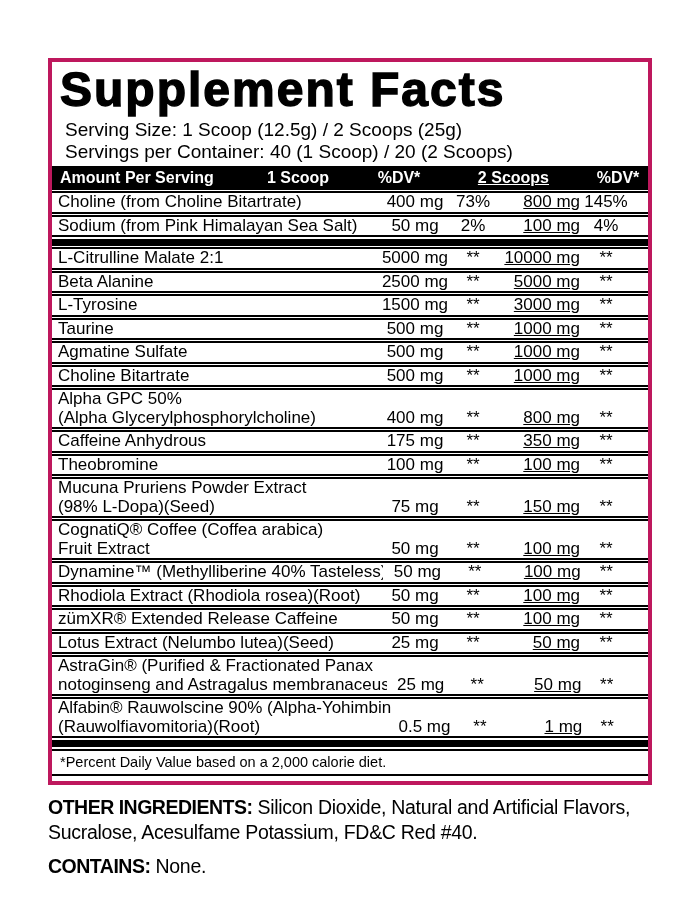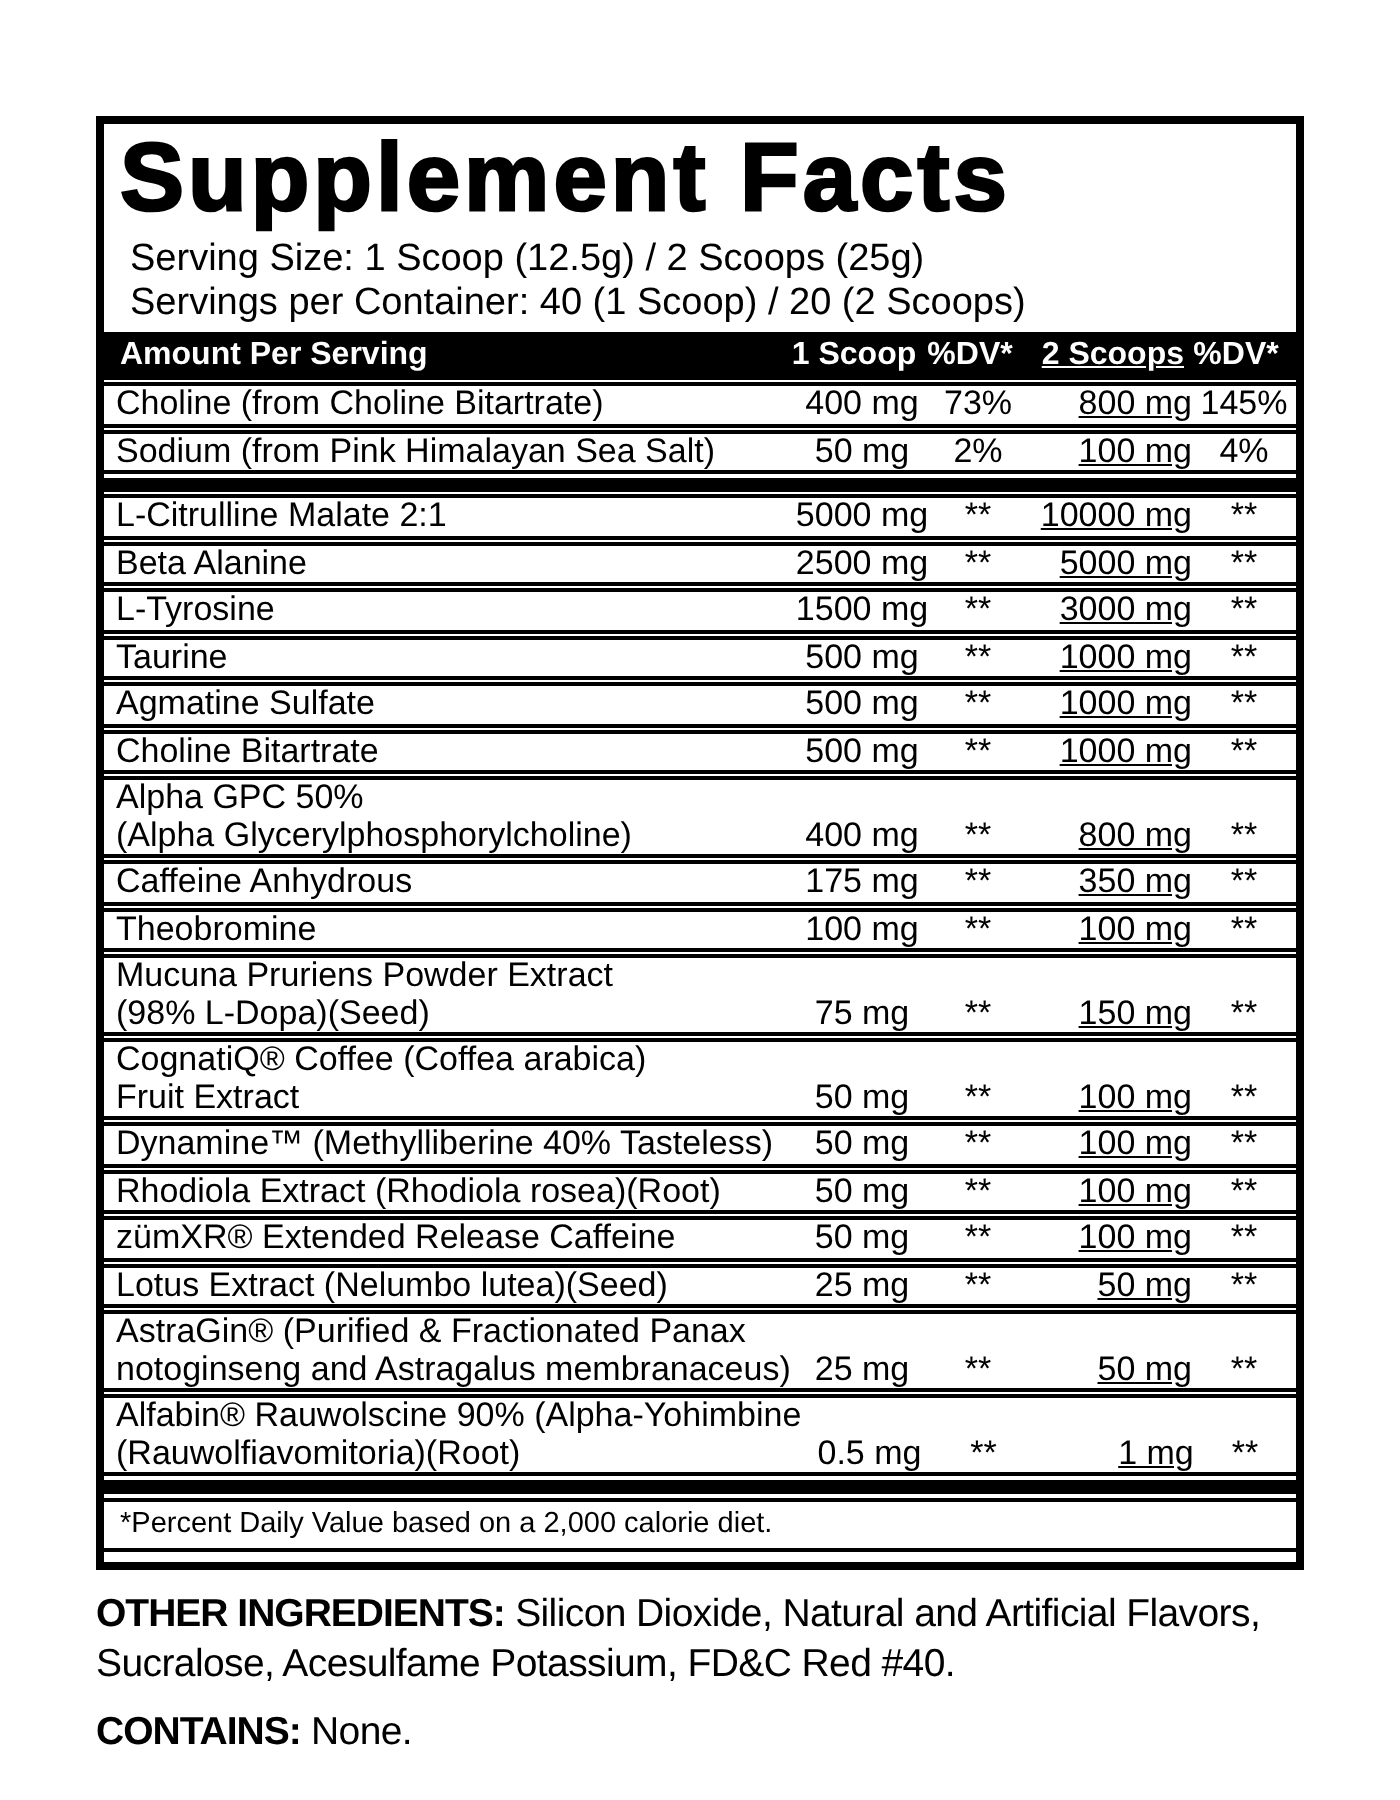--- a/index.html
+++ b/index.html
@@ -9,21 +9,21 @@
     color: #000000;
     font-family: "Liberation Sans", sans-serif;
     -webkit-font-smoothing: antialiased;
   }
   .page { position: relative; width: 700px; height: 900px; overflow: hidden; }
 
   .panel {
     box-sizing: border-box;
     margin: 58px 48px 0 48px;
     width: 604px;
-    border: 4px solid #000000;
+    border: 4px solid #be185d;
     background: #fff;
     padding: 3px 0 5px 0;
   }
 
   .title {
     margin: 0 6px 4px 8px;
     font-size: 48px;
     line-height: 50px;
     font-weight: 900;
     letter-spacing: 2px;
@@ -40,35 +40,36 @@
   .hdr {
     display: flex;
     align-items: center;
     background: #000;
     color: #fff;
     font-weight: bold;
     font-size: 16px;
     height: 24px;
     margin-top: 3px;
     padding: 0 4px 0 8px;
+    gap: 43px;
   }
 
   .name { flex: 1 1 auto; white-space: pre; overflow: hidden; }
   .c1 { width: 70px; text-align: center; white-space: nowrap; }
   .d1 { width: 46px; text-align: center; white-space: nowrap; }
   .c2 { width: 84px; text-align: right; white-space: nowrap; text-decoration: underline; }
   .d2 { width: 52px; text-align: center; white-space: nowrap; }
 
   .row {
     display: flex;
     align-items: flex-end;
     border-top: 2px solid #000;
     border-bottom: 2px solid #000;
     margin-top: 1px;
-    padding: 0 0 0 6px;
+    padding: 0 16px 0 6px;
     font-size: 17px;
     line-height: 18.5px;
     background: #fff;
   }
 
   .thick {
     height: 7px;
     background: #000;
     margin-top: 2px;
   }

